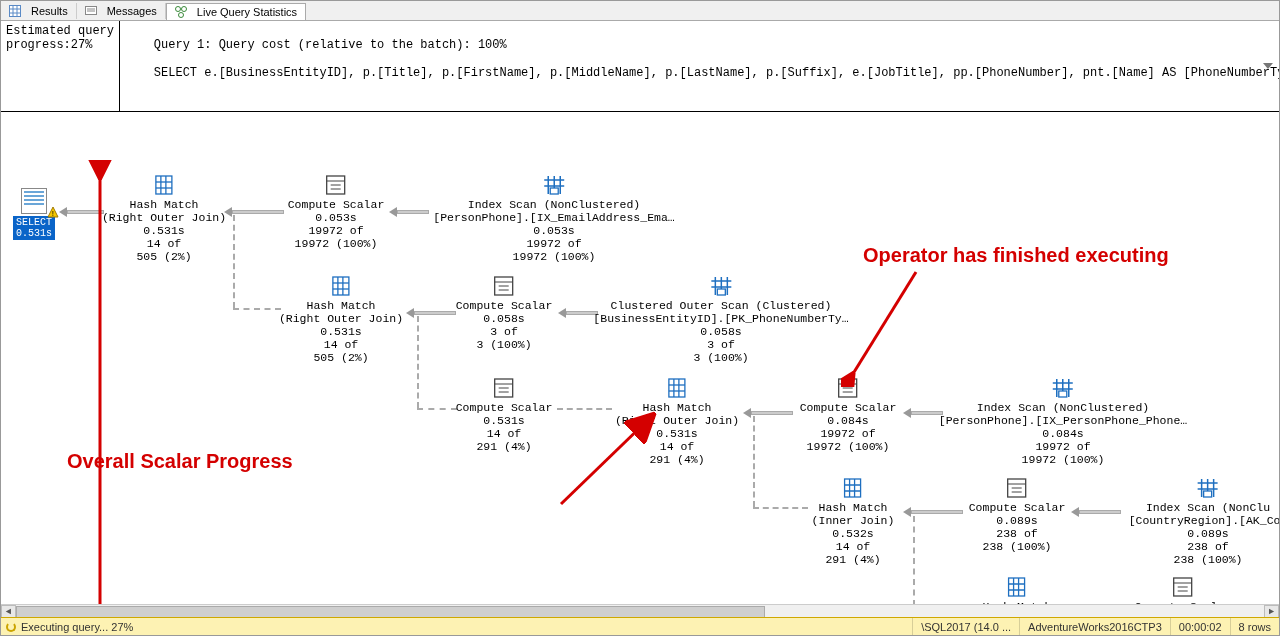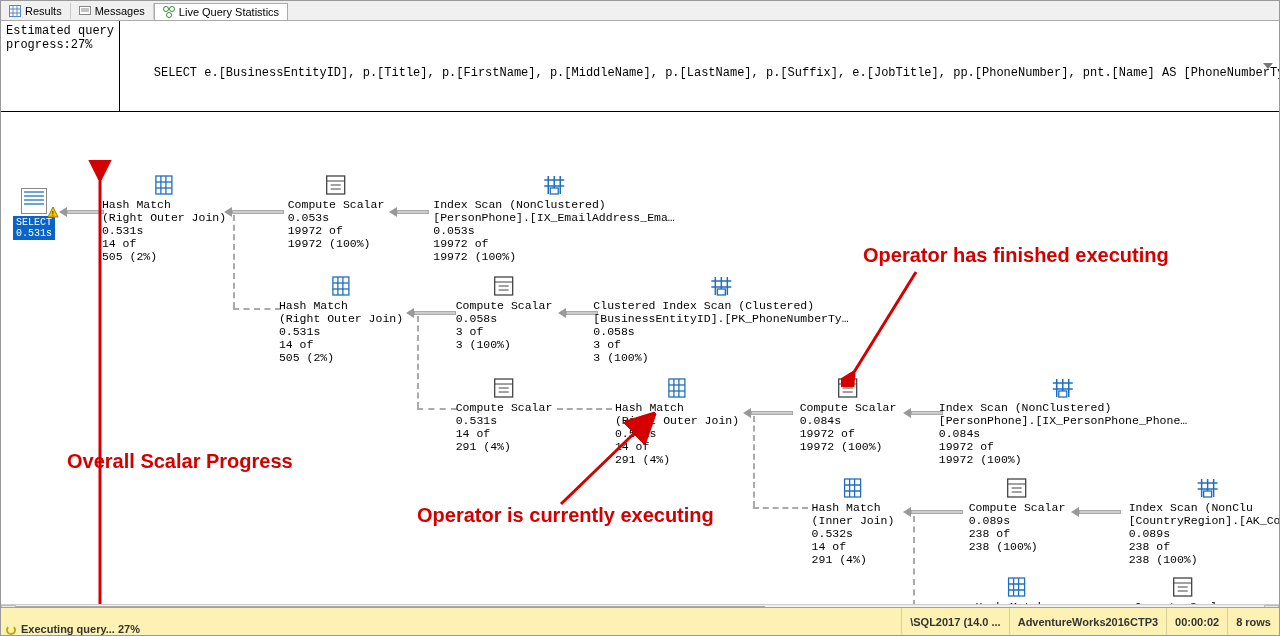--- a/index.html
+++ b/index.html
@@ -20,21 +20,21 @@
     align-items: center;
     height: 20px;
     background: #f0f0f0;
     border-bottom: 1px solid #aaa;
     font-family: "Segoe UI", Tahoma, sans-serif;
     font-size: 11px;
   }
   .tab {
     display: flex;
     align-items: center;
-    gap: 4px;
+    gap: 10px;
     padding: 2px 8px;
     border-right: 1px solid #ccc;
     cursor: pointer;
   }
   .tab.active {
     background: #fff;
     border-top: 1px solid #aaa;
     border-left: 1px solid #aaa;
     border-right: 1px solid #aaa;
     position: relative;
@@ -68,21 +68,21 @@
   }
   .canvas {
     position: relative;
     width: 100%;
     height: 560px;
     overflow: hidden;
     background:#fff;
   }
   .op {
     position: absolute;
-    text-align: left;
+    text-align: center;
     font-size: 11.5px;
     line-height: 13px;
     white-space: nowrap;
     transform: translateX(-50%);
   }
   .op .icon {
     display:block;
     margin: 0 auto 2px auto;
     width:24px;height:22px;
   }
@@ -156,29 +156,28 @@
     border-top:1px solid #ccc;
     display:flex;
     align-items:stretch;
   }
   .hscroll .btn { width:15px; background:#e8e8e8; border:1px solid #bbb; display:flex;align-items:center;justify-content:center; font-size:9px;color:#555;}
   .hscroll .track { flex:1; position:relative; }
   .hscroll .thumb { position:absolute; left:0; width:60%; top:1px; bottom:1px; background:#cfcfcf; border:1px solid #aaa;}
   .statusbar {
     position:absolute;
     left:0;right:0;bottom:0;
-    height:28px;
+    height:18px;
     background:#fdf2b3;
     border-top:1px solid #cfa800;
     display:flex;
-    align-items:flex-end;
+    align-items:center;
     font-family:"Segoe UI", Tahoma, sans-serif;
     font-size:11px;
     color:#333;
-    font-weight:bold;
   }
   .statusbar .seg {
     padding:0 8px;
     border-left:1px solid rgba(0,0,0,0.15);
     height:100%;
     display:flex; align-items:center;
   }
   .spinner {
     width:10px;height:10px;
     border:2px solid #cba400;
@@ -229,21 +228,21 @@
         </svg>
     </span>
     <span>Live Query Statistics</span>
   </div>
 </div>
 
 <div class="headrow">
   <div class="head-left">Estimated query
 progress:27%</div>
   <div class="head-right">
-    <br>
+    <span>Query 1: Query cost (relative to the batch): 100%</span><br>
     <span>SELECT e.[BusinessEntityID], p.[Title], p.[FirstName], p.[MiddleName], p.[LastName], p.[Suffix], e.[JobTitle], pp.[PhoneNumber], pnt.[Name] AS [PhoneNumberType</span>
     <span class="caret"></span>
   </div>
 </div>
 
 <div class="canvas">
 
   <div class="select-op">
     <div style="position:relative">
       <div class="select-icon">
@@ -342,21 +341,21 @@
       <div>3 (100%)</div>
   </div>
   <div class="arrow" style="left:557px; top:196px; width:40px">
       <div class="line"></div>
     </div>
   <div class="op" style="left:720px; top:163px">
     <svg class="icon ico-ix">
         <path d="M6 2 v18 M12 2 v18 M18 2 v18 M2 6 h20 M2 12 h20"></path>
         <rect x="8" y="14" width="8" height="6"></rect>
       </svg>
-    <div>Clustered Index Scan (Clustered)</div>
+    <div>Clustered Outer Scan (Clustered)</div>
       <div>[BusinessEntityID].[PK_PhoneNumberTy…</div>
       <div>0.058s</div>
       <div>3 of</div>
       <div>3 (100%)</div>
   </div>
 
   <div class="dash-v" style="left:416px; top:204px; height:92px"></div>
   <div class="dash-h" style="left:416px; top:296px; width:40px"></div>
 
   <div class="op" style="left:503px; top:265px">
@@ -519,21 +518,20 @@
   <div class="ann" style="left:862px; top:132px">Operator has finished executing</div>
 
   <svg class="red-arrow" style="left:555px;top:297px" width="110" height="100">
     <defs>
         <marker id="ah3" markerWidth="10" markerHeight="10" refX="8" refY="5" orient="auto">
           <path d="M0,0 L10,5 L0,10 z" fill="#d40000"></path>
         </marker>
       </defs>
     <line x1="5" y1="95" x2="95" y2="8" stroke="#d40000" stroke-width="3" marker-end="url(#ah3)"></line>
   </svg>
-  <div class="ann" style="left:416px; top:392px">Operator is currently executing</div>
 
 </div>
 
 <div class="hscroll">
   <div class="btn">◄</div>
   <div class="track">
       <div class="thumb"></div>
     </div>
   <div class="btn">►</div>
 </div>

